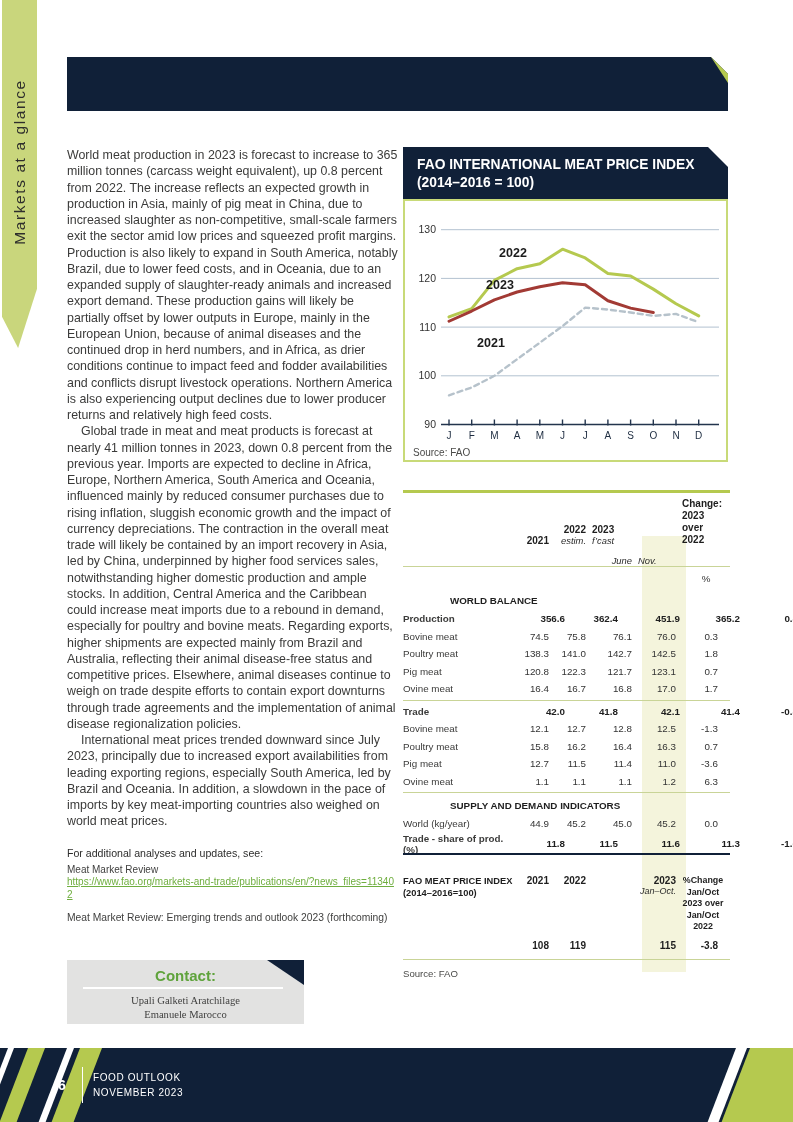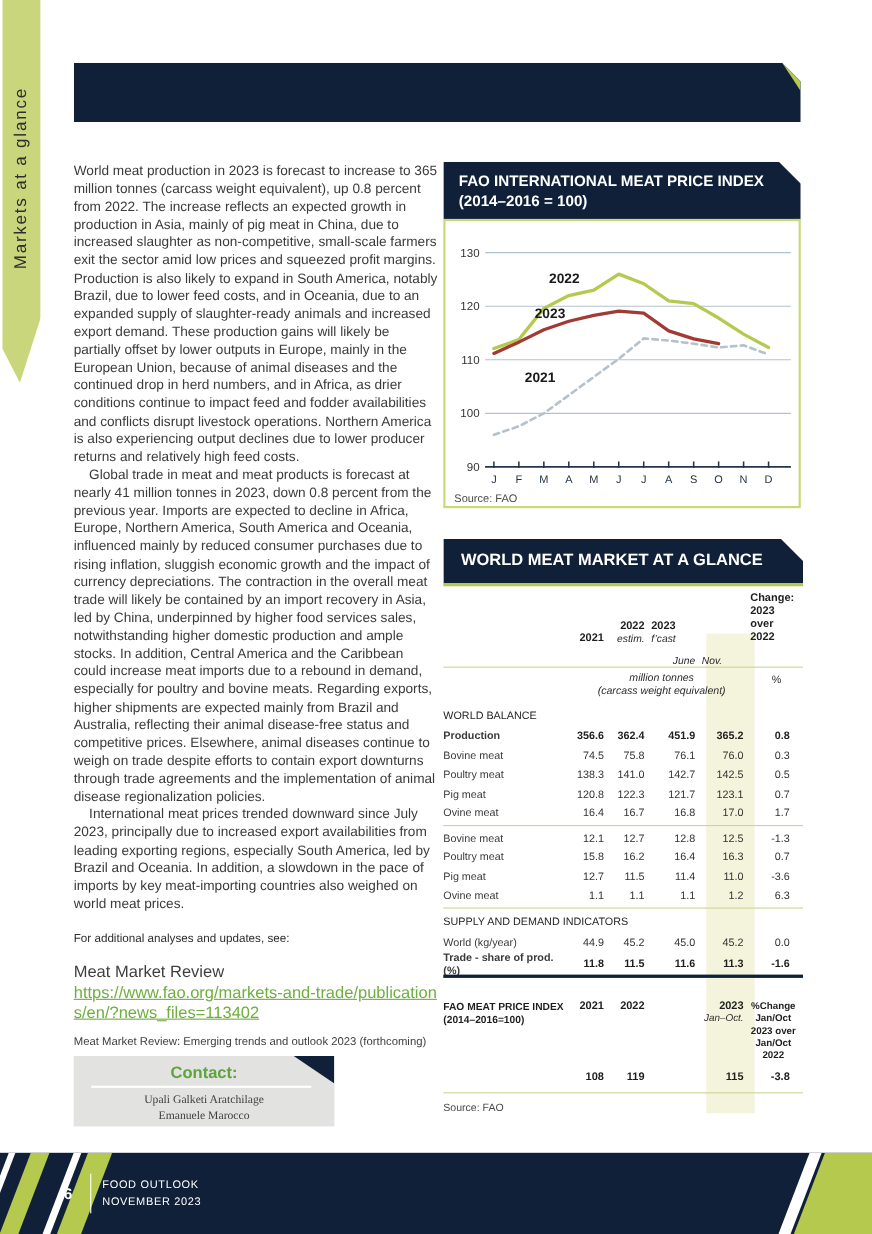--- a/index.html
+++ b/index.html
@@ -24,21 +24,21 @@
   .title-bar h1{color:#fff; font-size:23px; letter-spacing:.2px; padding-left:17px; font-weight:bold;}
   .title-fold{position:absolute; right:0; top:0; width:17px; height:26px; background:var(--green);
     clip-path:polygon(0 0,62% 0,100% 38%,100% 100%);}
 
   
   .left-col{position:absolute; left:67px; top:147px; width:332px; color:var(--text);
     font-size:12.4px; line-height:16.25px;}
   .left-col p{margin:0;}
   .left-col p.indent{text-indent:14px;}
   .add-heading{margin-top:15px; font-size:10.6px; font-weight:normal; color:#2c2c2b;}
-  .note{margin-top:14px; font-size:15px; color:#3f3f3e; line-height:1.25;}
+  .note{margin-top:3px; font-size:10px; color:#3f3f3e; line-height:1.25;}
   .note a{color:var(--link); text-decoration:underline; word-break:break-all;}
   .note2{margin-top:9px; font-size:10.3px; color:#3f3f3e;}
 
   
   .contact{position:absolute; left:67px; top:960px; width:237px; height:64px; background:var(--graybox);
     padding:7px 16px 0 16px;text-align:center;}
   .contact-fold{position:absolute; right:0; top:0; width:37px; height:25px; background:var(--navy);
     clip-path:polygon(0 0,100% 0,100% 100%);} 
   .contact-heading{color:#5fa33c; font-size:15px; font-weight:bold;}
   .contact-rule{height:2px; background:#fff; margin:3px 0 5px 0; width:200px;}
@@ -58,25 +58,25 @@
   .tgrid{position:relative; z-index:1; display:grid; grid-template-columns:118px 34px 37px 46px 44px 42px; align-items:end;}
   .th-block{padding-bottom:3px;}
   .th{font-weight:bold; font-size:10px; color:#1e1e1e;}
   .th-sub{font-style:italic; font-size:9.4px; color:#2c2c2c;}
   .right{text-align:right; padding-right:6px;}
   .center{}
   .hdr2{height:17px;}
   .units-row{position:relative; z-index:1; display:grid; grid-template-columns:118px 161px 48px; border-top:1px solid var(--olive); padding:4px 0 6px 0;}
   .units{grid-column:2; text-align:center; font-style:italic; font-size:9.6px; line-height:1.25; color:#2c2c2c;}
   .units-pct{grid-column:3; text-align:center; font-size:9.8px; padding-top:2px;}
-  .sec-title{position:relative; z-index:1; font-weight:normal; color:#1e1e1e; padding:5px 0 4px 0; font-size:9.8px;}
+  .sec-title{position:relative; z-index:1; font-weight:bold; color:#1e1e1e; padding:5px 0 4px 0; font-size:9.8px;margin-left:47px;}
   .sec-sub{position:relative; z-index:1; font-weight:bold; color:#1e1e1e; padding:2px 0 4px 0; font-size:9.8px;}
   .trow{position:relative; z-index:1; display:grid; grid-template-columns:118px 34px 37px 46px 44px 42px; height:17.5px; align-items:center;}
   .trow .cl{color:var(--text);}
-  .trow.bold{font-weight:bold; color:#1e1e1e;}
+  .trow.bold{font-weight:bold; color:#1e1e1e;gap:16px;}
   .rule{position:relative; z-index:1; height:1px; background:var(--olive); margin:2px 0;}
   .navy-rule{position:relative; z-index:1; height:2.4px; background:var(--navy); margin-top:3px;}
   .pi-grid{position:relative; z-index:1; display:grid; grid-template-columns:118px 34px 37px 46px 44px 42px; padding-top:20px;}
   .pi-label{font-weight:bold; color:#1e1e1e; font-size:9.3px; line-height:1.3;}
   .pi-ital{font-style:italic; font-weight:normal; font-size:9px; color:#2c2c2c;}
   .pct-block{font-weight:bold; font-size:8.9px; line-height:1.28; text-align:center; color:#1e1e1e;}
   .pi-values{position:relative; z-index:1; display:grid; grid-template-columns:118px 34px 37px 46px 44px 42px; padding:8px 0 6px 0; font-size:10px;}
   .tsource{position:relative; z-index:1; font-size:9.6px; color:#4a4a48; padding-top:6px;}
 
   
@@ -164,23 +164,20 @@
           <polyline points="44,115.87300000000003 66.7,107.59400000000002 89.4,79.34800000000003 112.1,67.66 134.8,62.790000000000006 157.5,48.18 180.2,56.945999999999984 202.9,72.53 225.6,74.965 248.29999999999998,88.11400000000002 271,102.72400000000002 293.7,114.89900000000002" fill="none" stroke="#b5c94f" stroke-width="3" stroke-linejoin="round" stroke-linecap="round"></polyline>
           <polyline points="44,120.25599999999999 66.7,110.02900000000002 89.4,98.82800000000003 112.1,91.03599999999999 134.8,85.67900000000002 157.5,81.78300000000003 180.2,83.73099999999998 202.9,99.80199999999998 225.6,107.10699999999997 248.29999999999998,111.49000000000001" fill="none" stroke="#a23a34" stroke-width="3" stroke-linejoin="round" stroke-linecap="round"></polyline>
           <text x="86" y="146" text-anchor="middle" font-size="12.5" font-weight="bold" fill="#1b1b1b" font-family="Liberation Sans, sans-serif">2021</text>
           <text x="108" y="56" text-anchor="middle" font-size="12.5" font-weight="bold" fill="#1b1b1b" font-family="Liberation Sans, sans-serif">2022</text>
           <text x="95" y="88" text-anchor="middle" font-size="12.5" font-weight="bold" fill="#1b1b1b" font-family="Liberation Sans, sans-serif">2023</text>
           <text x="8" y="255" font-size="10" fill="#4a4a48" font-family="Liberation Sans, sans-serif">Source: FAO</text>
         </svg></div>
   </div>
 
   <div class="table-panel">
-    <div class="panel-header">
-      <span>WORLD MEAT MARKET AT A GLANCE</span>
-    </div>
     <div class="green-rule"></div>
 
     <div class="table-wrap">
       <div class="band"></div>
 
       <div class="tgrid">
         <div></div>
         <div class="th right th-block">2021</div>
         <div class="th-block right">
           <div class="th">2022</div>
@@ -196,24 +193,20 @@
           <div>over</div>
           <div>2022</div>
         </div>
       </div>
       <div class="tgrid hdr2">
         <div style="grid-column:4;" class="th-sub right">June</div>
         <div style="grid-column:5;" class="th-sub center">Nov.</div>
       </div>
 
       <div class="units-row">
-        <div class="units">
-          <div>million tonnes</div>
-          <div>(carcass weight equivalent)</div>
-        </div>
         <div class="units-pct">%</div>
       </div>
 
       <div id="table-rows">
           <div class="sec-title">WORLD BALANCE</div>
           <div class="trow bold">
             <div class="cl">Production</div>
             <div class="right">356.6</div>
             <div class="right">362.4</div>
             <div class="right">451.9</div>
@@ -227,39 +220,47 @@
             <div class="right">76.1</div>
             <div class="right">76.0</div>
             <div class="right">0.3</div>
           </div>
           <div class="trow">
             <div class="cl">Poultry meat</div>
             <div class="right">138.3</div>
             <div class="right">141.0</div>
             <div class="right">142.7</div>
             <div class="right">142.5</div>
-            <div class="right">0.5</div>
+            <div class="right">1.8</div>
           </div>
           <div class="trow">
             <div class="cl">Pig meat</div>
             <div class="right">120.8</div>
             <div class="right">122.3</div>
             <div class="right">121.7</div>
             <div class="right">123.1</div>
             <div class="right">0.7</div>
           </div>
           <div class="trow">
             <div class="cl">Ovine meat</div>
             <div class="right">16.4</div>
             <div class="right">16.7</div>
             <div class="right">16.8</div>
             <div class="right">17.0</div>
             <div class="right">1.7</div>
           </div>
           <div class="rule"></div>
+          <div class="trow bold">
+            <div class="cl">Trade</div>
+            <div class="right">42.0</div>
+            <div class="right">41.8</div>
+            <div class="right">42.1</div>
+            <div class="right">41.4</div>
+            <div class="right">-0.8</div>
+          </div>
           <div class="trow">
             <div class="cl">Bovine meat</div>
             <div class="right">12.1</div>
             <div class="right">12.7</div>
             <div class="right">12.8</div>
             <div class="right">12.5</div>
             <div class="right">-1.3</div>
           </div>
           <div class="trow">
             <div class="cl">Poultry meat</div>

